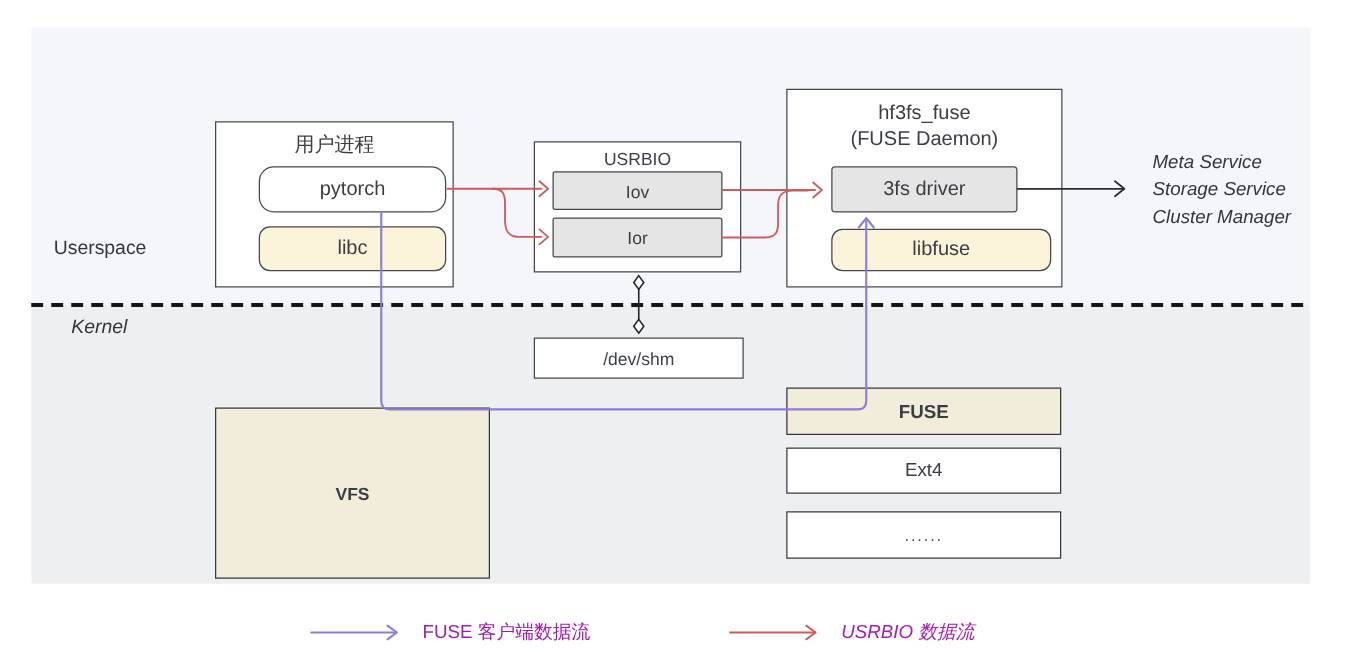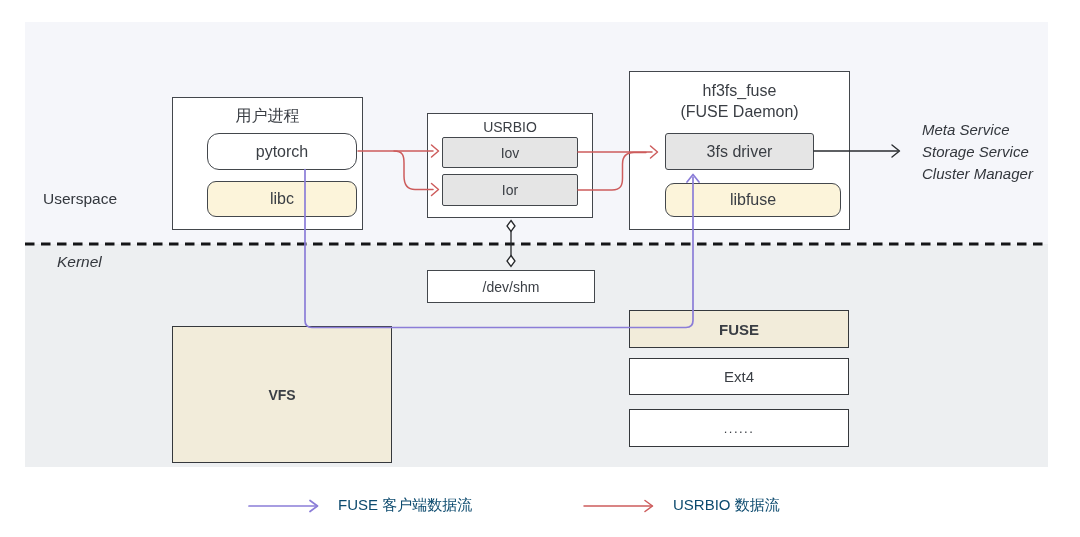--- a/index.html
+++ b/index.html
@@ -13,21 +13,21 @@
   .box .title{text-align:center;}
   .cell{position:absolute;box-sizing:border-box;border:1.4px solid #43474c;
         display:flex;align-items:center;justify-content:center;background:#ffffff;}
   .green{background:#e5e5e5;border-radius:2px;}
   .cream{background:#fcf4da;border-radius:9px;}
   .muted-cream{background:#f2ecda;font-weight:bold;}
   .fs16{font-size:16px;} .fs15{font-size:15px;} .fs14{font-size:14px;}
   .services{position:absolute;left:922px;top:119px;font-size:15px;line-height:22px;color:#33373d;z-index:2;font-style:italic;}
   .overlay{position:absolute;left:0;top:0;width:1080px;height:537px;z-index:4;pointer-events:none;}
   .legend-item{position:absolute;top:496px;display:flex;align-items:center;gap:12px;z-index:3;}
-  .legend-item .lbl{font-size:15px;color:#0c4a6e;white-space:nowrap;}
+  .legend-item .lbl{font-size:15px;color:#a21caf;white-space:nowrap;}
   .dots-text{font-size:13px;letter-spacing:1.5px;}
 </style>
 </head>
 <body>
 
 <div class="stage">
 
   <div class="panel userspace"></div>
   <div class="panel kernel"></div>
 
@@ -104,21 +104,21 @@
 
   <div class="legend-item" style="left:248px;">
     <svg width="78" height="16" viewBox="0 0 78 16">
       <g stroke="#8b7dd8" stroke-width="1.7" fill="none" stroke-linecap="round" stroke-linejoin="round">
         <line x1="1" y1="8" x2="69" y2="8"></line>
         <path d="M62 2.5 L69.5 8 L62 13.5"></path>
       </g>
     </svg>
     <span class="lbl">FUSE 客户端数据流</span>
   </div>
-  <div class="legend-item" style="left:583px;">
+  <div class="legend-item" style="left:583px;font-style:italic;">
     <svg width="78" height="16" viewBox="0 0 78 16">
       <g stroke="#cd5c5c" stroke-width="1.5" fill="none" stroke-linecap="round" stroke-linejoin="round">
         <line x1="1" y1="8" x2="69" y2="8"></line>
         <path d="M62 2.5 L69.5 8 L62 13.5"></path>
       </g>
     </svg>
     <span class="lbl">USRBIO 数据流</span>
   </div>
 
 </div>

